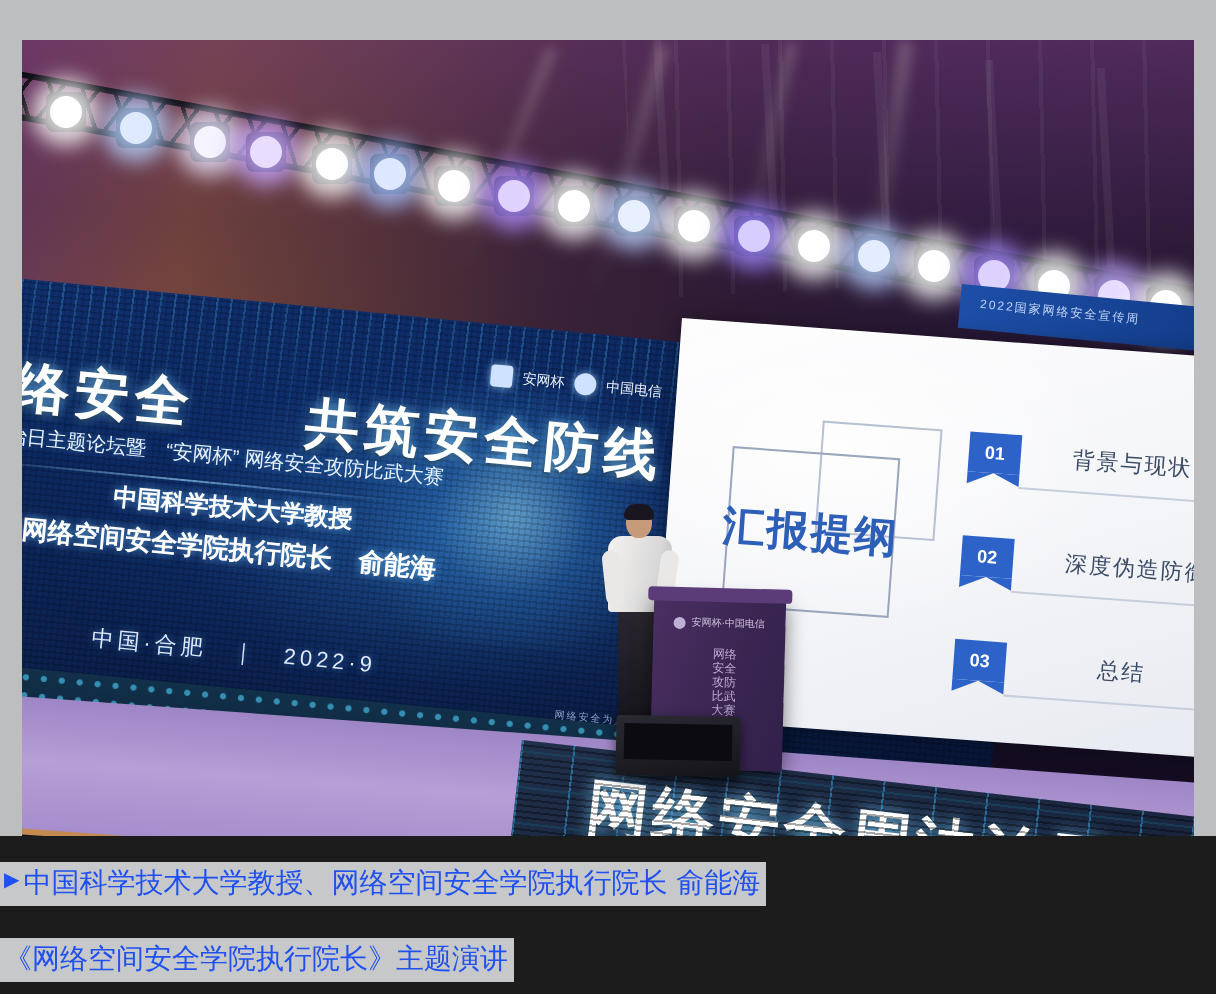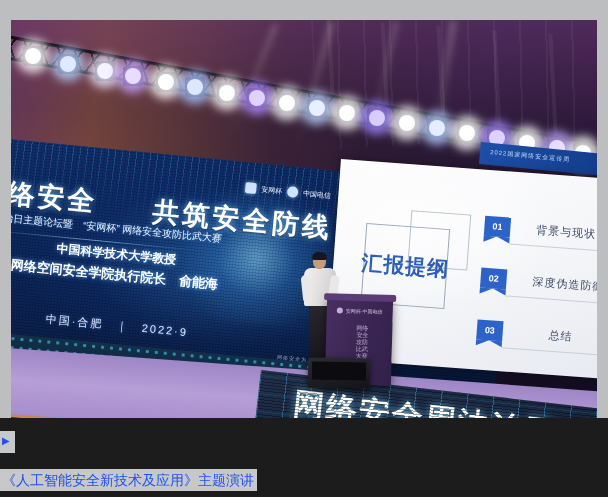--- a/index.html
+++ b/index.html
@@ -745,19 +745,20 @@
 
     <div class="monitor">
       <div class="monitor-screen"></div>
     </div>
 
   </div>
 
   <div id="caption-area">
     <div class="cap-line l1">
       <span class="cap-bullet">▶</span>
+      <span>中国科学技术大学教授、网络空间安全学院执行院长 俞能海</span>
     </div>
     <div class="cap-line l2">
-      <span>《人工智能安全新技术及应用》主题演讲</span>
+      <span>《网络空间安全学院执行院长》主题演讲</span>
     </div>
   </div>
 
 </div>
 
 </body></html>

